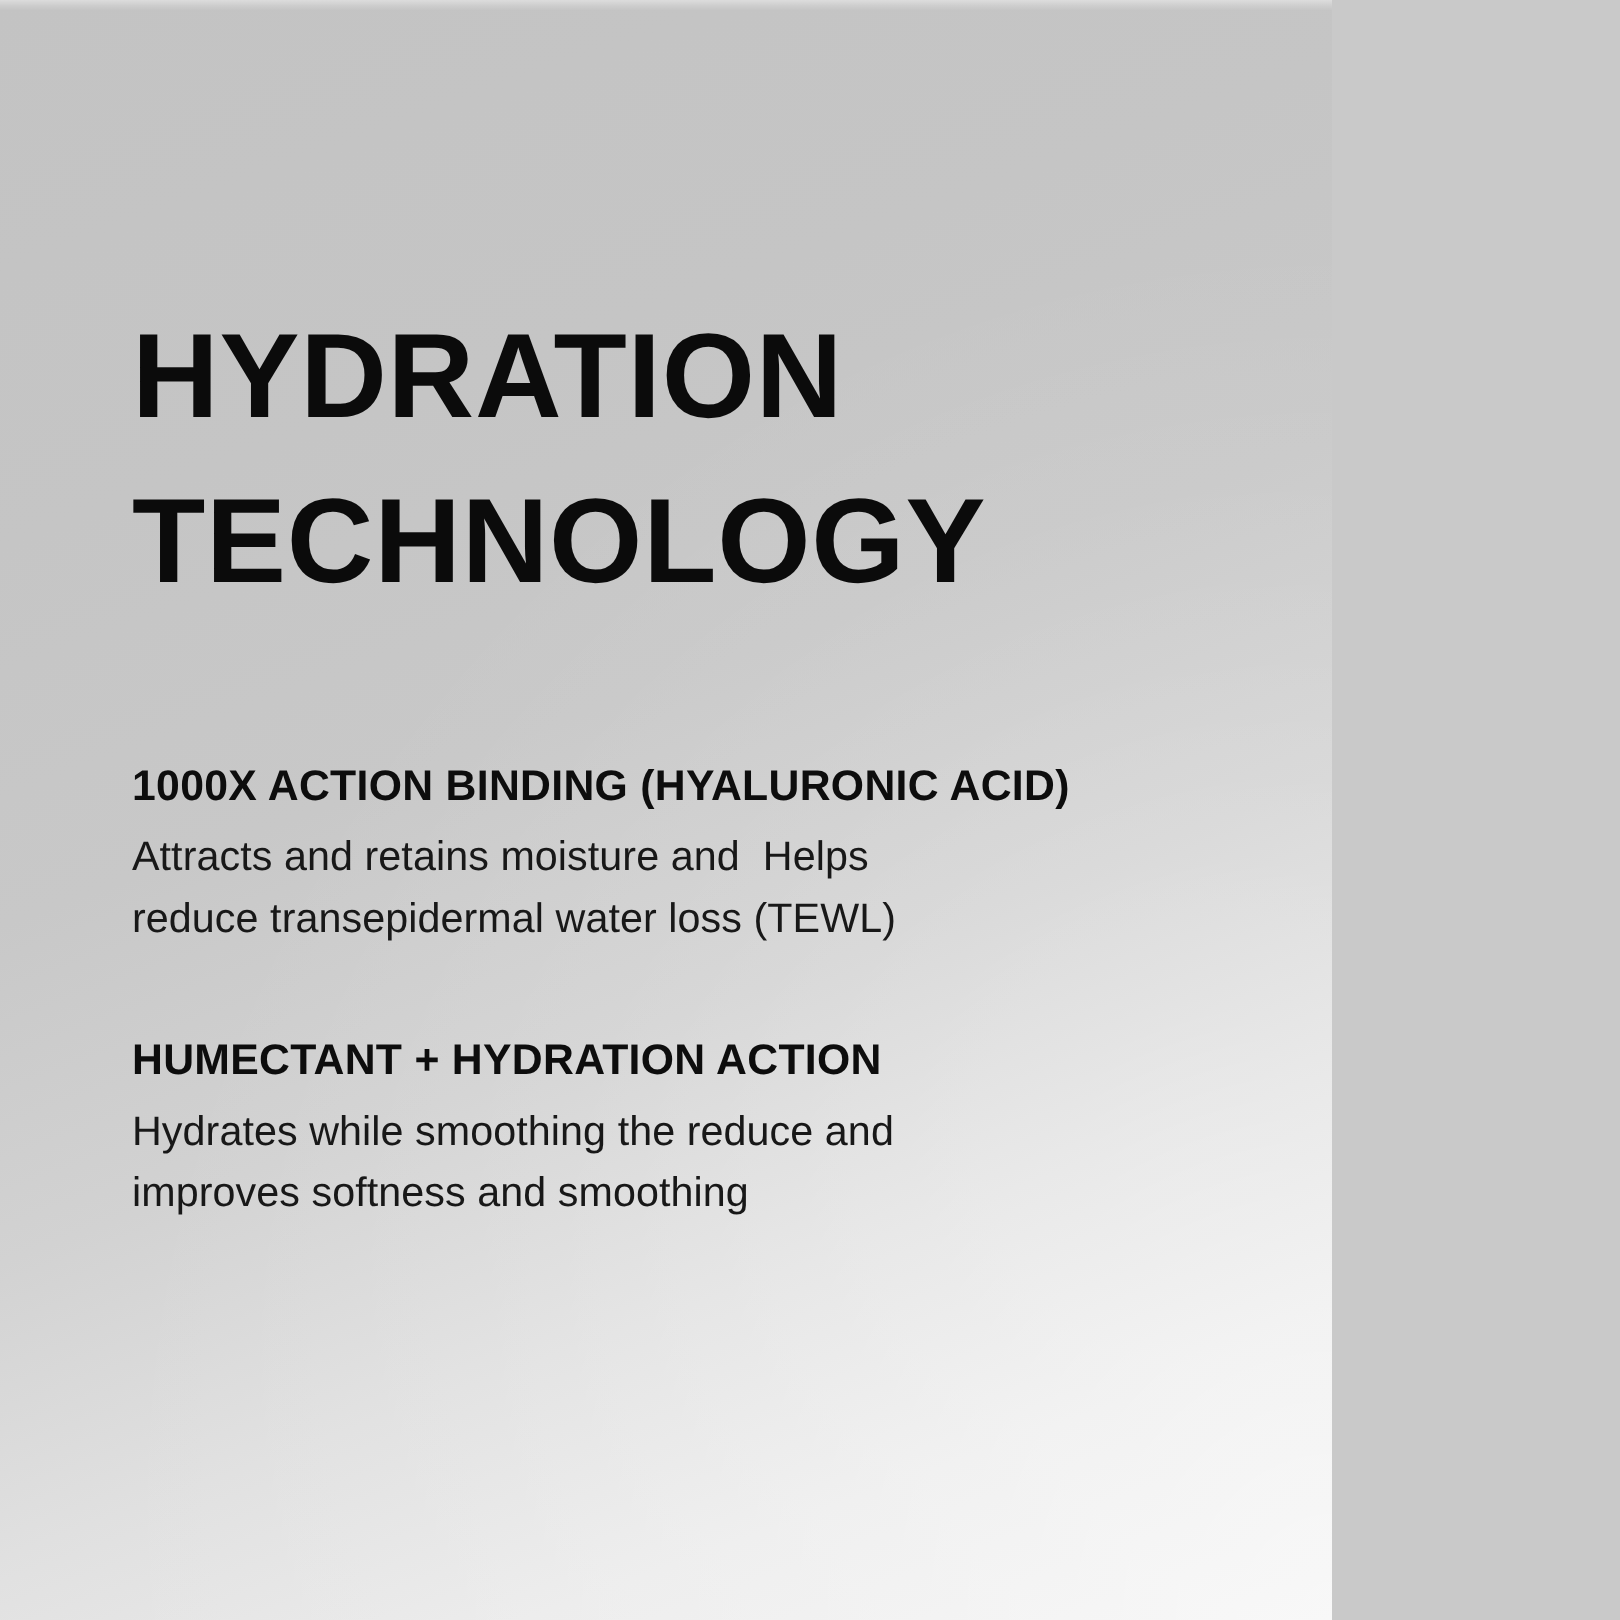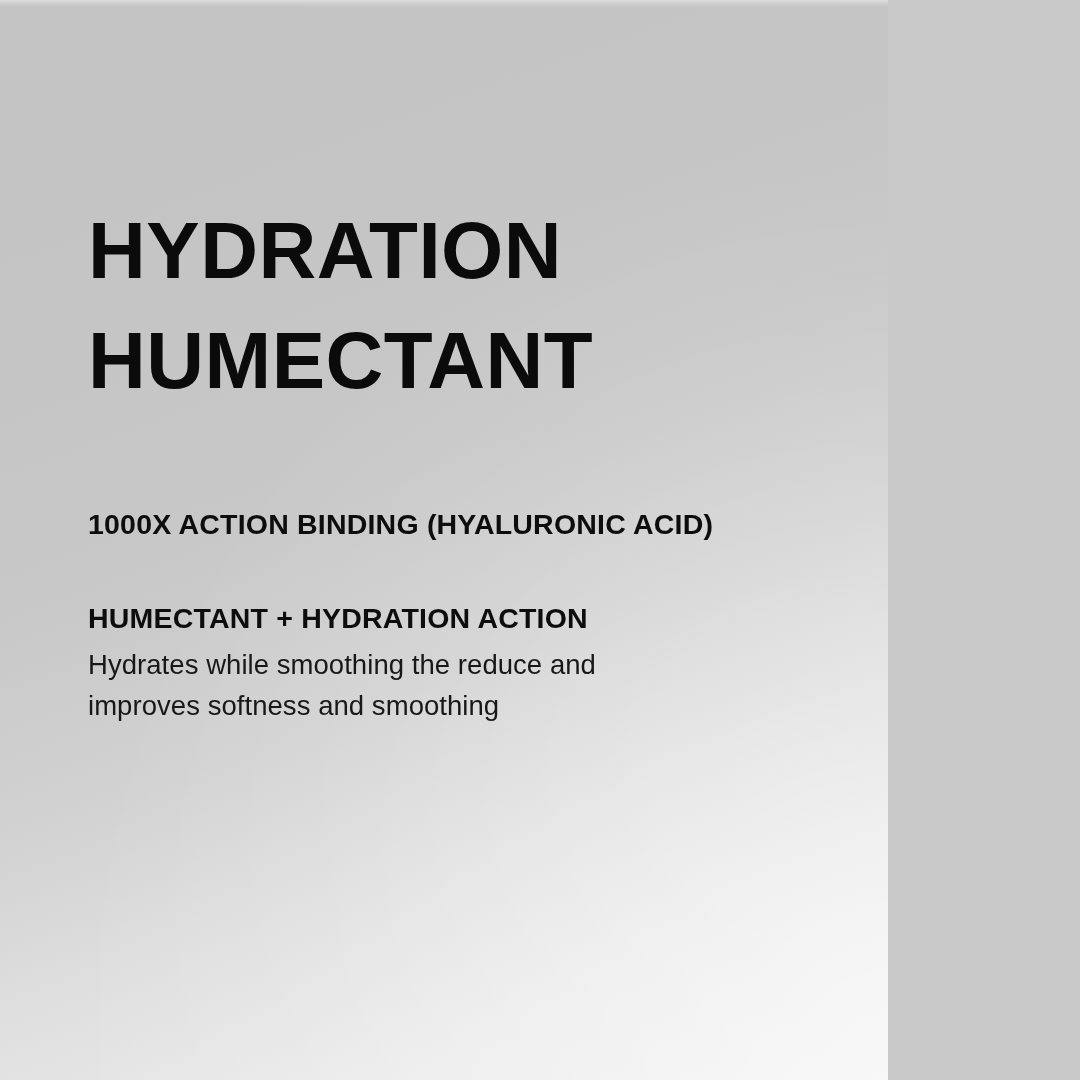--- a/index.html
+++ b/index.html
@@ -119,27 +119,31 @@
 
 <div class="canvas">
 
   <div class="bg-diagonal-sheen"></div>
   <div class="bg-top-band"></div>
 
   <div class="content">
 
     <h1 class="title">
       <span class="title-line">HYDRATION</span>
-      <span class="title-line">HUMECTANT</span>
+      <span class="title-line">TECHNOLOGY</span>
     </h1>
 
     <div class="features">
 
       <div class="feature-block">
         <div class="feature-heading">1000X ACTION BINDING (HYALURONIC ACID)</div>
+        <div class="feature-body">
+          <span class="feature-body-line">Attracts and retains moisture and  Helps</span>
+          <span class="feature-body-line">reduce transepidermal water loss (TEWL)</span>
+        </div>
       </div>
 
       <div class="feature-block">
         <div class="feature-heading">HUMECTANT + HYDRATION ACTION</div>
         <div class="feature-body">
           <span class="feature-body-line">Hydrates while smoothing the reduce and</span>
           <span class="feature-body-line">improves softness and smoothing</span>
         </div>
       </div>
 

